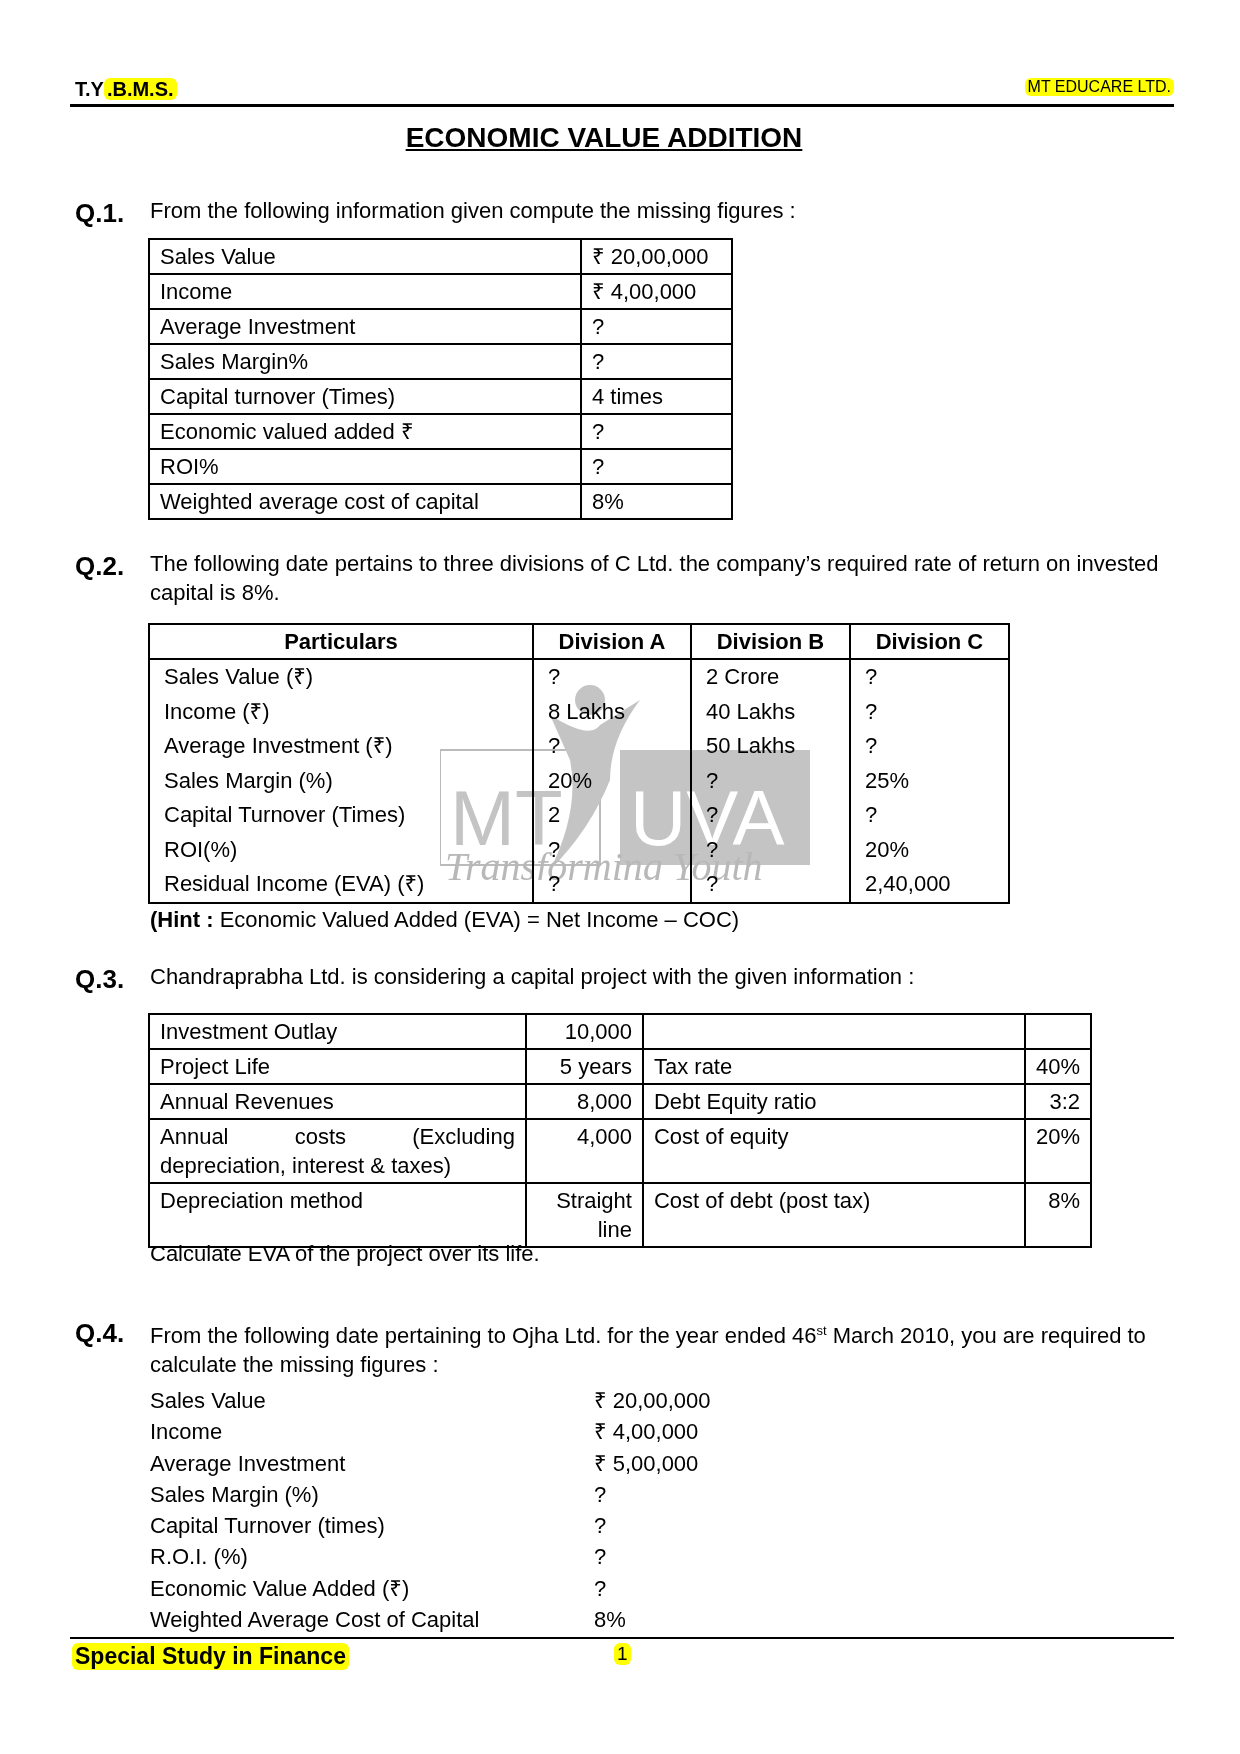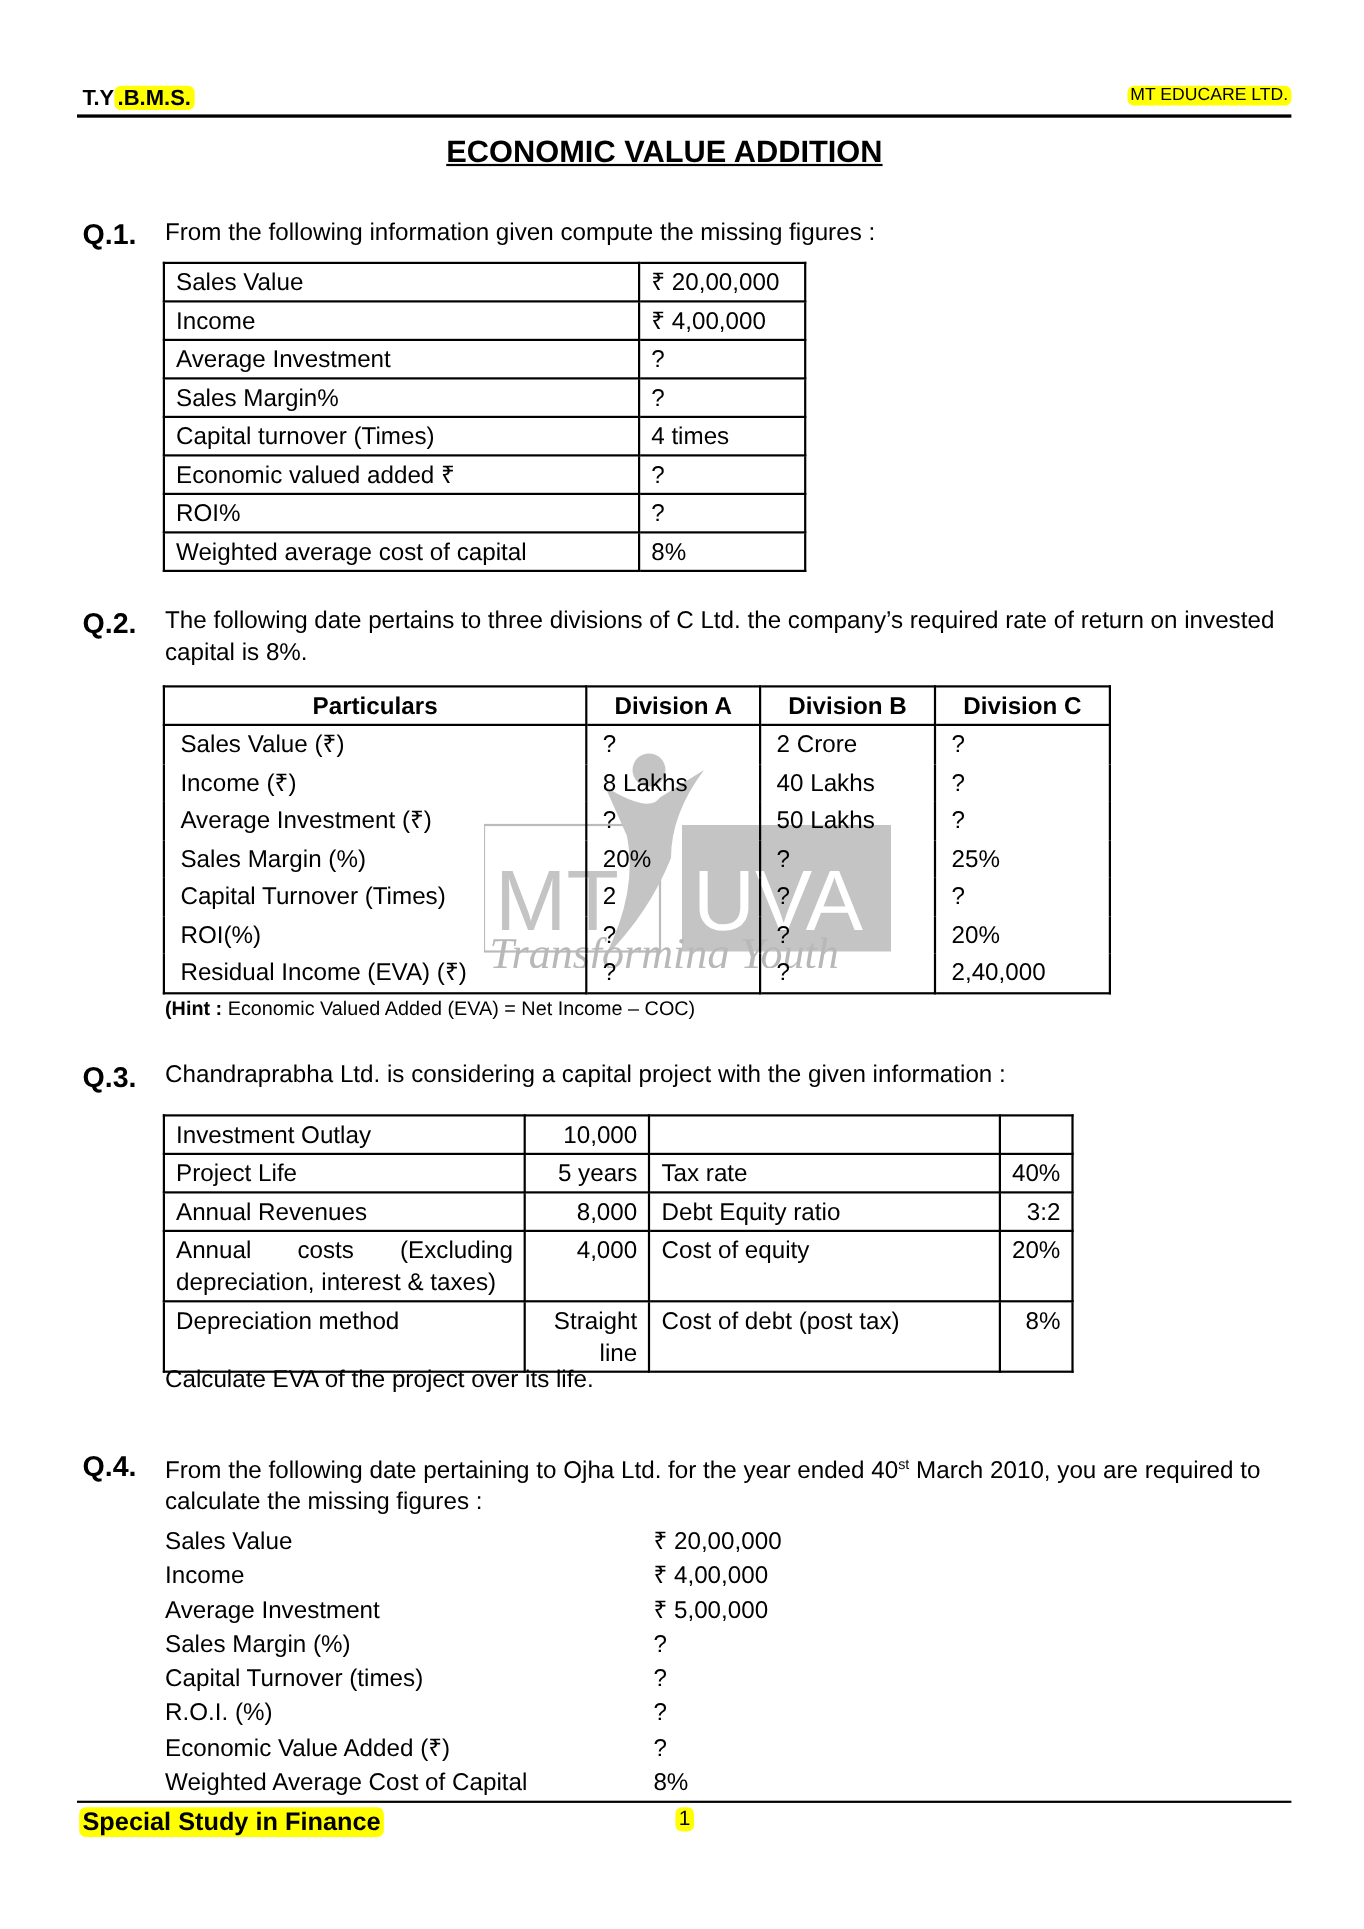--- a/index.html
+++ b/index.html
@@ -14,30 +14,30 @@
   .qnum { font-size:26px; font-weight:bold; left:75px; }
   .qtext { font-size:22px; left:150px; width:1030px; line-height:29px; }
   table { border-collapse:collapse; font-size:22px; }
   td, th { border:2px solid #000; padding:2px 10px; vertical-align:top; line-height:29px; }
   .t1 { left:148px; top:238px; width:585px; }
   .t1 td:first-child { width:410px; }
   .t2 { left:148px; top:623px; width:862px; }
   .t2 th { font-weight:bold; text-align:center; padding:2px 6px; }
   .t2 td { border-top:none; border-bottom:none; padding:1px 14px; line-height:32.5px; }
   .t2 tr:last-child td { border-bottom:2px solid #000; }
-  .t3 { left:148px; top:1013px; width:828px; }
+  .t3 { left:148px; top:1013px; width:944px; }
   .t3 td.r { text-align:right; }
   .q4list { left:150px; top:1385px; font-size:22px; }
   .q4row { display:flex; height:31.3px; line-height:31px; }
   .q4row .lbl { width:444px; }
   .foot-rule { left:70px; top:1637px; width:1104px; height:2px; background:#000; }
   .foot-left { left:72px; top:1643px; font-size:23px; font-weight:bold; }
   .foot-page { left:614px; top:1643px; font-size:19px; }
   .wm { left:440px; top:670px; width:375px; height:210px; pointer-events:none; }
-  .hint { left:150px; top:907px; font-size:18px; }
+  .hint { left:150px; top:907px; font-size:22px; }
 </style>
 </head>
 <body>
 
 <div class="abs hdr-left">
   <span>T.Y</span><span class="hl">.B.M.S.</span>
 </div>
 <div class="abs hdr-right hl">MT EDUCARE LTD.</div>
 <div class="abs hdr-rule"></div>
 
@@ -185,21 +185,21 @@
         <td class="r">Straight line</td>
         <td>Cost of debt (post tax)</td>
         <td class="r">8%</td>
       </tr>
   </tbody>
 </table>
 <div class="abs qtext" style="top:1239px;">Calculate EVA of the project over its life.</div>
 
 <div class="abs qnum" style="top:1318px;">Q.4.</div>
 <div class="abs qtext" style="top:1316px;">
-  <span>From the following date pertaining to Ojha Ltd. for the year ended 40</span><sup style="font-size:13px">st</sup><span> March 2010, you are required to calculate the missing figures :</span>
+  <span>From the following date pertaining to Ojha Ltd. for the year ended 46</span><sup style="font-size:13px">st</sup><span> March 2010, you are required to calculate the missing figures :</span>
 </div>
 <div class="abs q4list">
   <div class="q4row">
       <span class="lbl">Sales Value</span>
       <span>₹ 20,00,000</span>
     </div>
   <div class="q4row">
       <span class="lbl">Income</span>
       <span>₹  4,00,000</span>
     </div>

